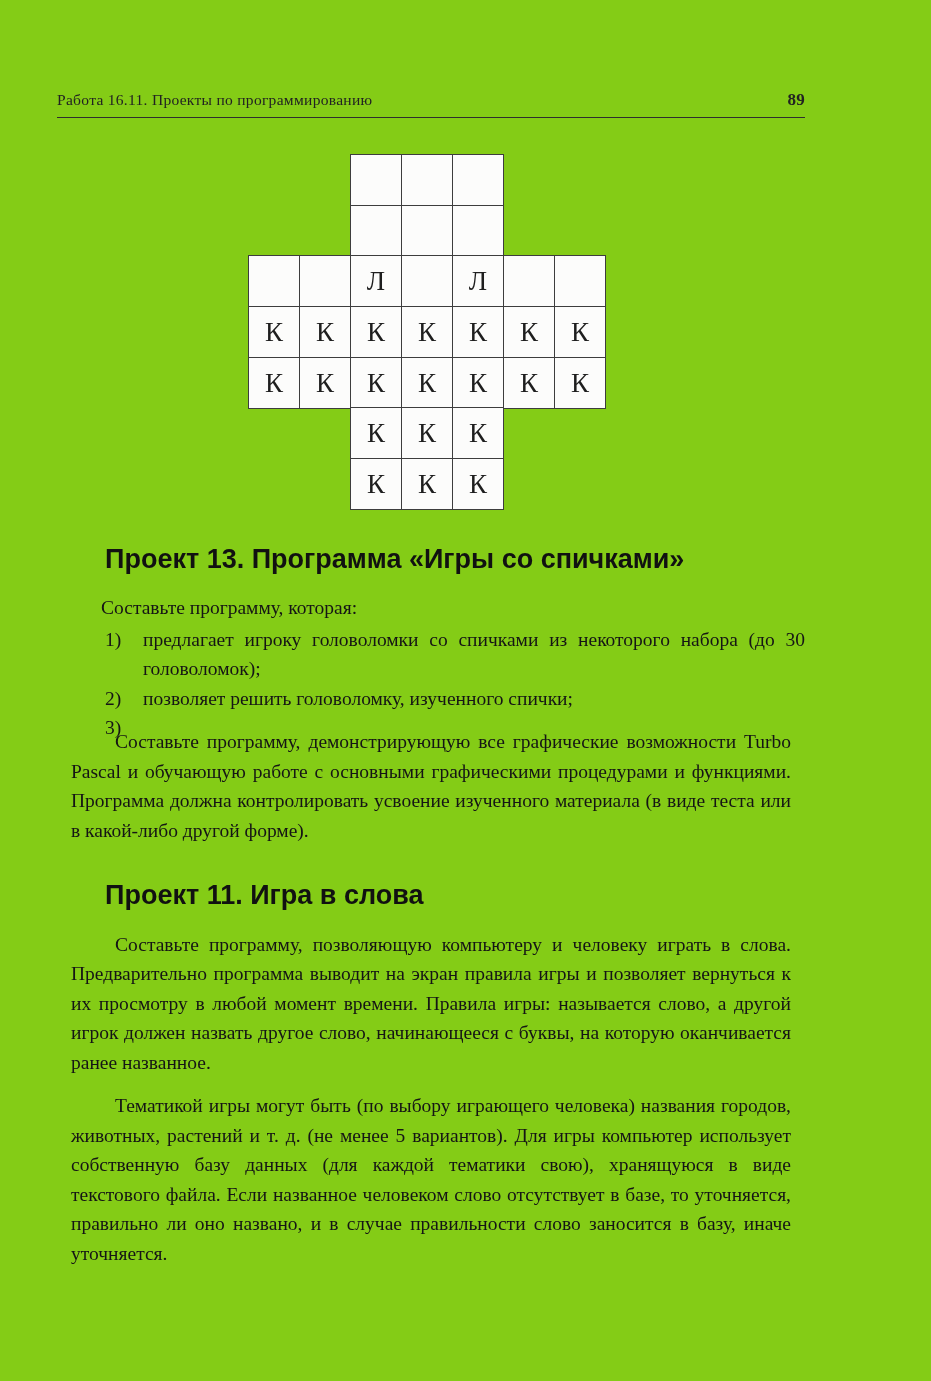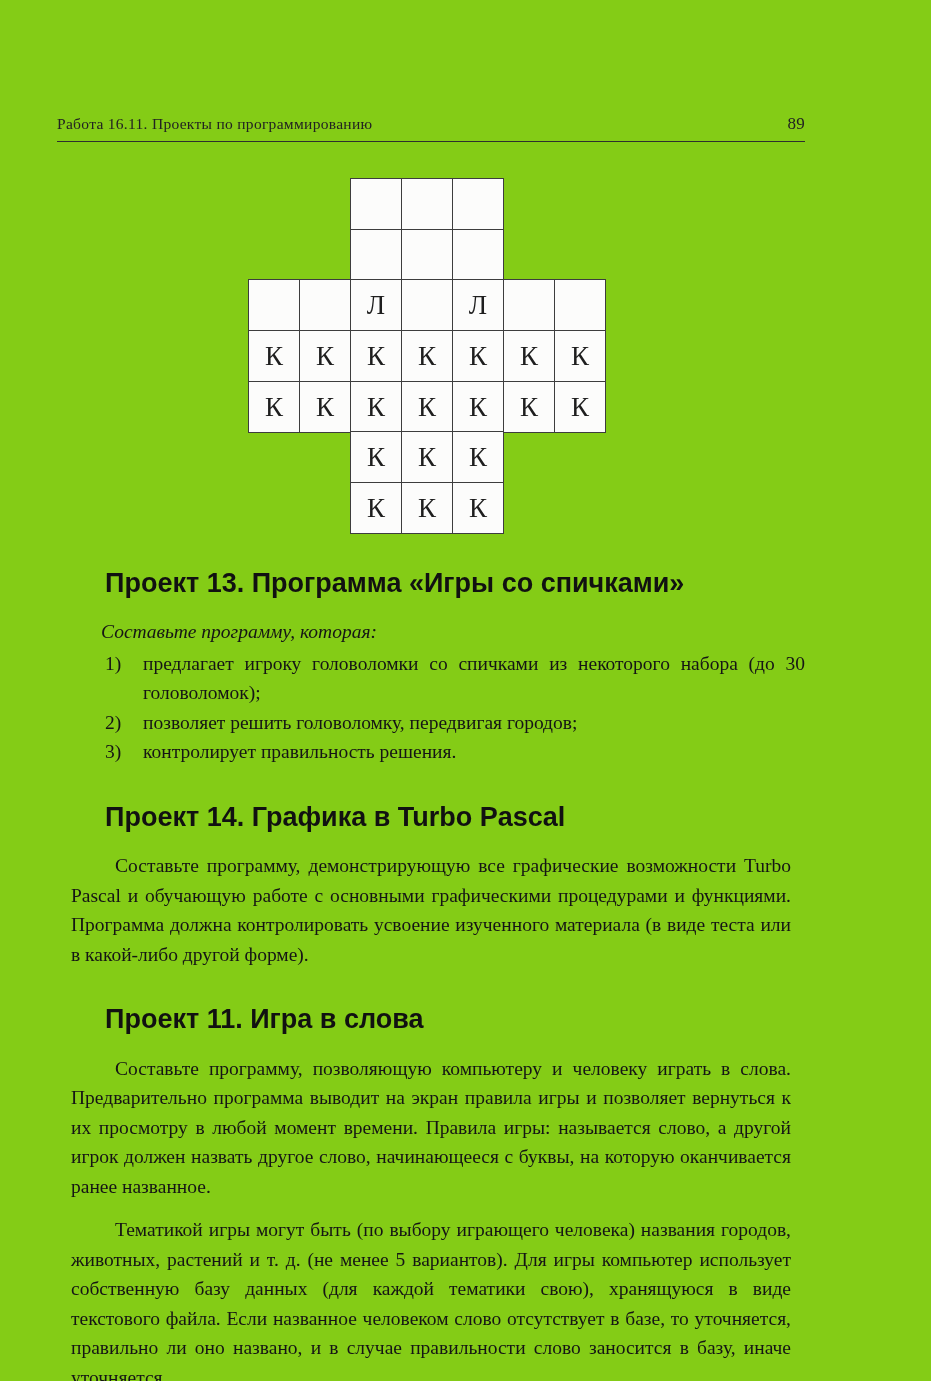--- a/index.html
+++ b/index.html
@@ -25,23 +25,22 @@
   
   .running-head {
     display: flex;
     justify-content: space-between;
     align-items: baseline;
     font-size: 15.5px;
     letter-spacing: 0.3px;
     color: #222;
   }
   .running-head .page-num {
-    font-weight: normal;
+    font-weight: bold;
     font-size: 17px;
-    margin-top: 24px;
   }
   .head-rule {
     border-bottom: 1.4px solid #2e2e2e;
     margin-top: 7px;
   }
   
   .grid-figure {
     margin: 36px 0 0 191px;
     width: 364px;
   }
@@ -75,21 +74,20 @@
   .body-par {
     margin: 14px;
     font-size: 19.5px;
     line-height: 29.5px;
     text-align: justify;
     text-indent: 44px;
     color: #151515;
   }
   .intro-par {
     margin: 12px 0 2px 0;
-    font-style: italic;
   }
   .num-list {
     margin: 0;
     padding: 0;
     list-style: none;
   }
   .num-list .list-item {
     position: relative;
     padding-left: 86px;
     font-size: 19.5px;
@@ -173,29 +171,27 @@
 
     <h2 class="project-heading">Проект 13. Программа «Игры со спичками»</h2>
     <p class="body-par intro-par">Составьте программу, которая:</p>
     <ul class="num-list">
       <li class="list-item">
         <span class="item-num">1)</span>
         <span class="item-text">предлагает игроку головоломки со спичками из некоторого набора (до 30 головоломок);</span>
       </li>
       <li class="list-item">
         <span class="item-num">2)</span>
-        <span class="item-text">позволяет решить головоломку, передвигая городов;</span>
+        <span class="item-text">позволяет решить головоломку, изученного спички;</span>
       </li>
       <li class="list-item">
         <span class="item-num">3)</span>
-        <span class="item-text">контролирует правильность решения.</span>
       </li>
     </ul>
 
-    <h2 class="project-heading">Проект 14. Графика в Turbo Pascal</h2>
     <p class="body-par">Составьте программу, демонстрирующую все графические возможности Turbo Pascal и обучающую работе с основными графическими процедурами и функциями. Программа должна контролировать усвоение изученного материала (в виде теста или в какой-либо другой форме).</p>
 
     <h2 class="project-heading">Проект 11. Игра в слова</h2>
     <p class="body-par">Составьте программу, позволяющую компьютеру и человеку играть в слова. Предварительно программа выводит на экран правила игры и позволяет вернуться к их просмотру в любой момент времени. Правила игры: называется слово, а другой игрок должен назвать другое слово, начинающееся с буквы, на которую оканчивается ранее названное.</p>
     <p class="body-par">Тематикой игры могут быть (по выбору играющего человека) названия городов, животных, растений и т. д. (не менее 5 вариантов). Для игры компьютер использует собственную базу данных (для каждой тематики свою), хранящуюся в виде текстового файла. Если названное человеком слово отсутствует в базе, то уточняется, правильно ли оно названо, и в случае правильности слово заносится в базу, иначе уточняется.</p>
 
   </div>
 </div>
 
 </body></html>

